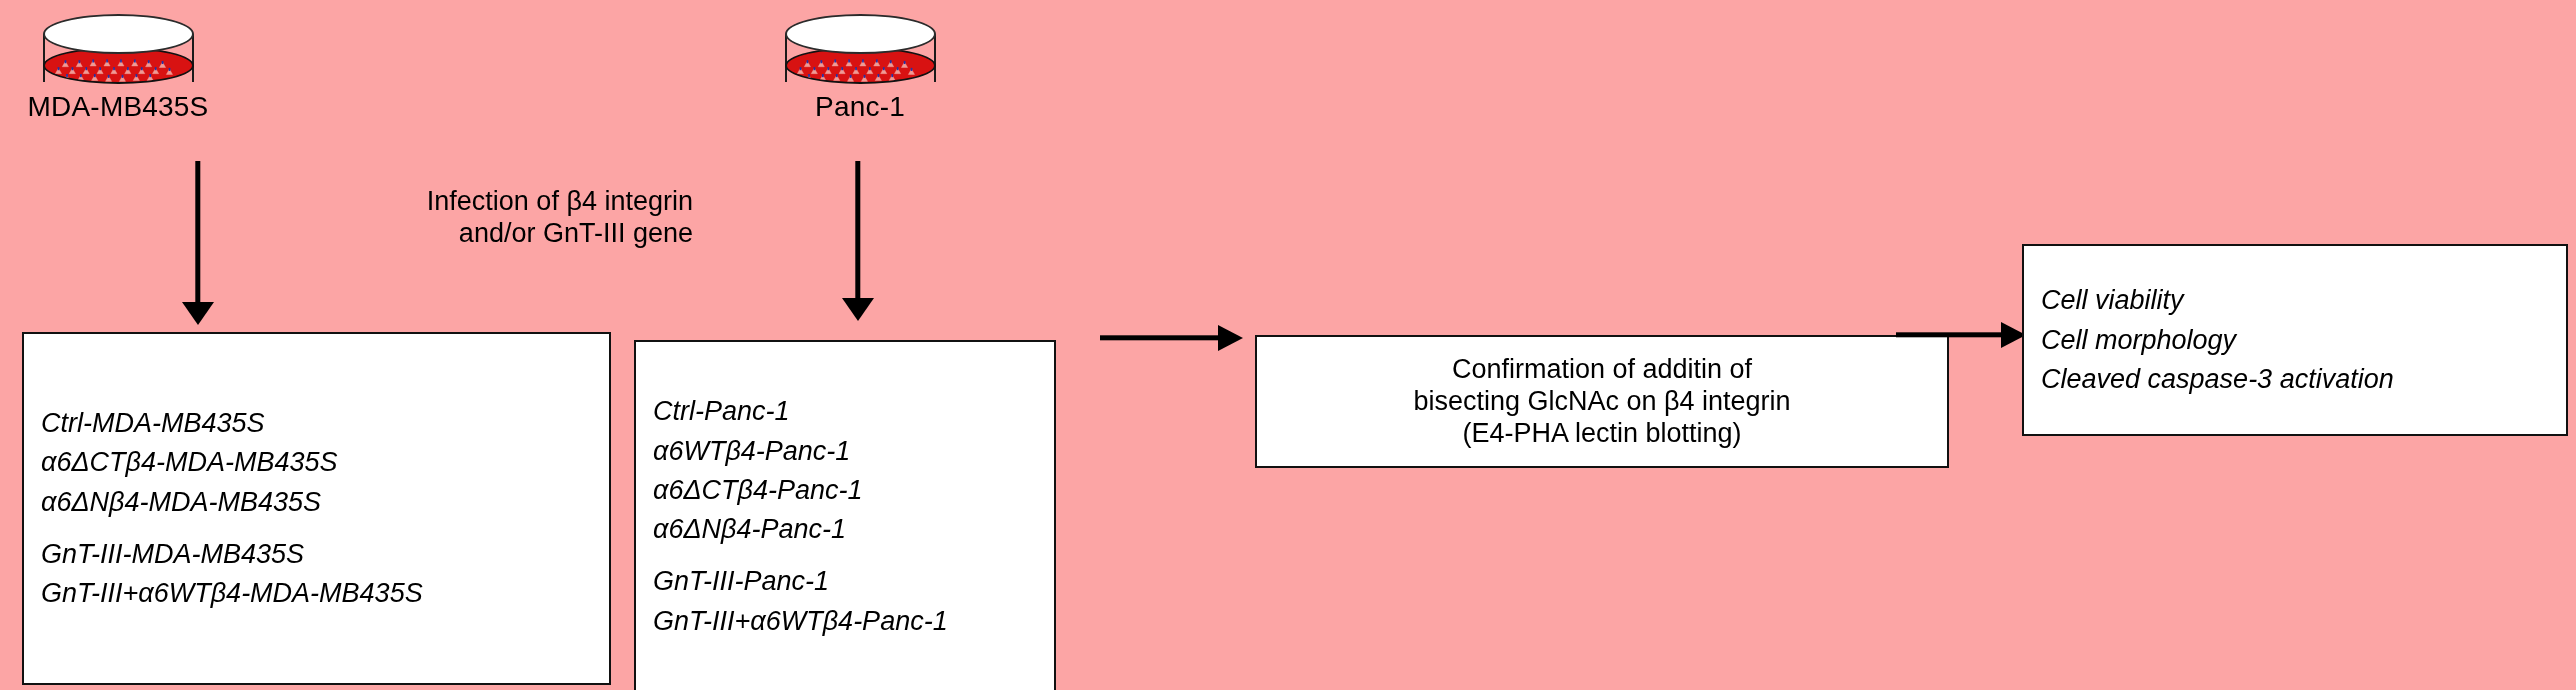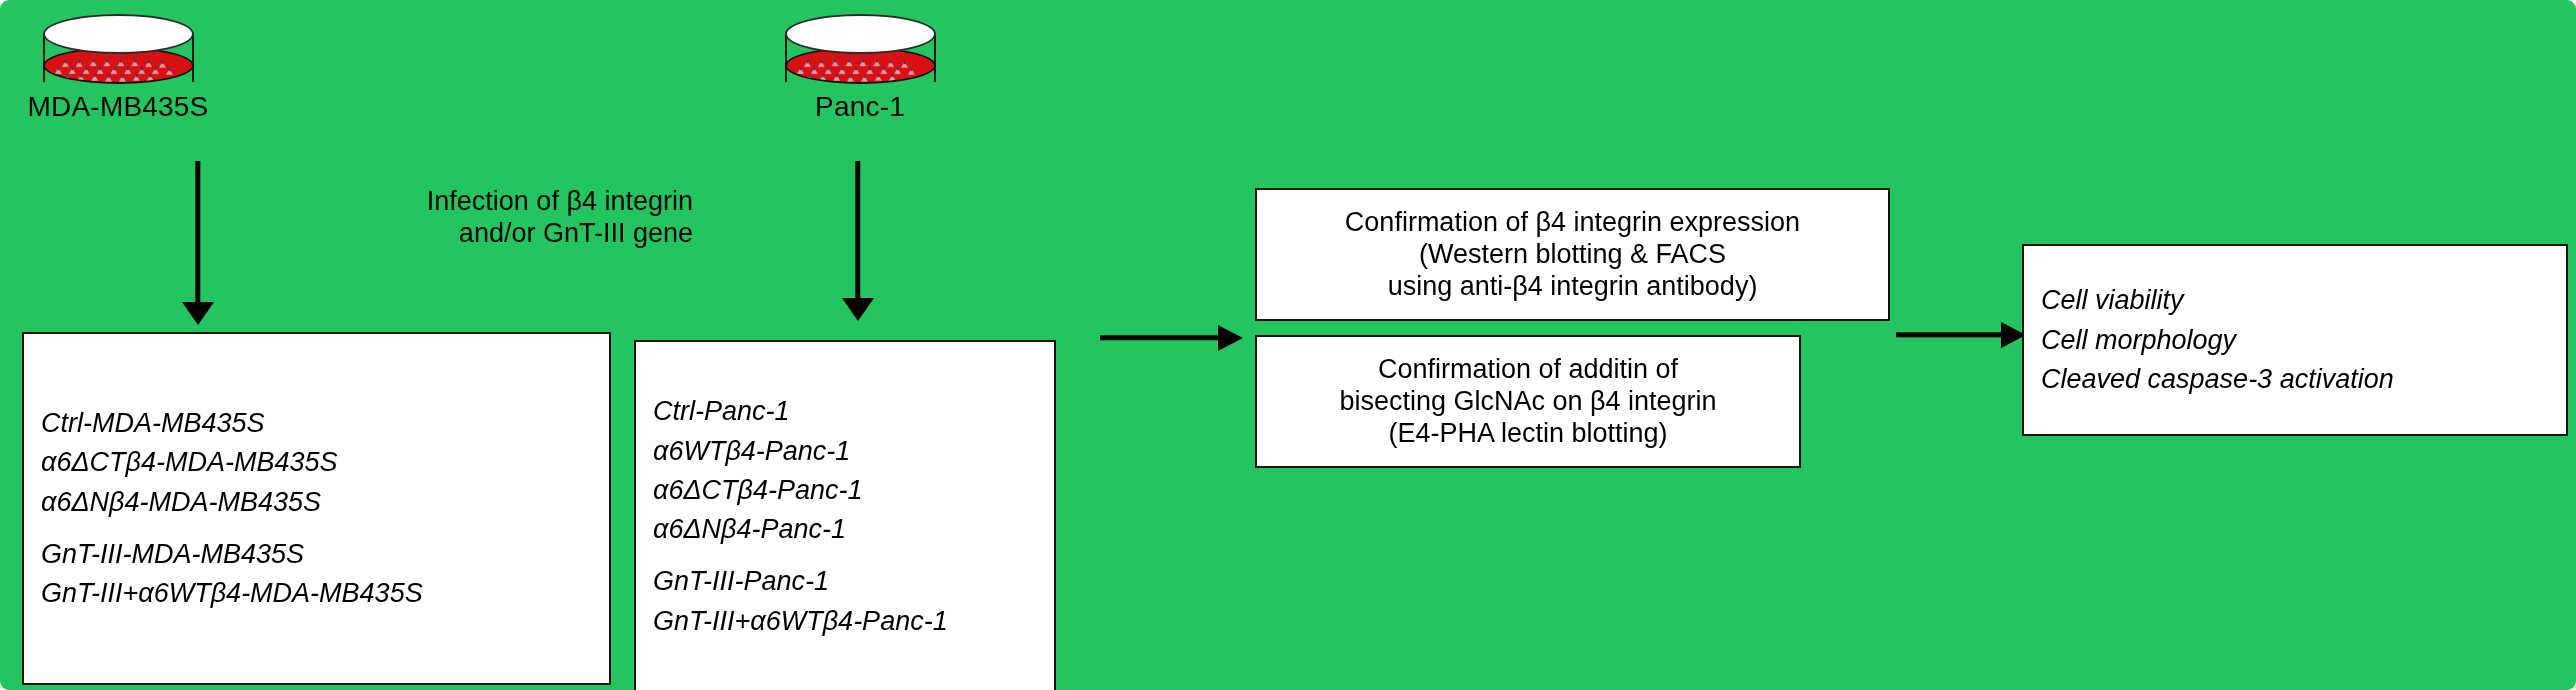--- a/index.html
+++ b/index.html
@@ -6,23 +6,22 @@
   html,body{margin:0;padding:0;background:#ffffff;}
   body{
     font-family:"Liberation Sans", sans-serif;
     color:#000000;
     -webkit-font-smoothing:antialiased;
   }
   #canvas{
     position:relative;
     width:2576px;
     height:690px;
-    background:#22c55e;
+    background:#fca5a5;
     overflow:hidden;
-    border-radius:9px;
   }
 
   
   .dish{position:absolute;}
   .dish-wall{
     position:absolute;
     left:0; top:20px;
     width:100%;
     height:48px;
     border-left:2.3px solid #1a1a1a;
@@ -348,29 +347,22 @@
       <div class="line list-line list-gap">GnT-III-Panc-1</div>
       <div class="line list-line">GnT-III+α6WTβ4-Panc-1</div>
     </div>
   </div>
 
   <div class="arrow-right" style="left:1100px; top:325px; width:143px; height:26px;">
     <div class="shaft" style="width:124px;"></div>
     <div class="head"></div>
   </div>
 
-  <div class="box" style="left:1255px; top:188px; width:635px; height:133px;">
-    <div class="box-lines">
-      <div class="line center-line">Confirmation of β4 integrin expression</div>
-      <div class="line center-line">(Western blotting &amp; FACS</div>
-      <div class="line center-line">using anti-β4 integrin antibody)</div>
-    </div>
-  </div>
-
-  <div class="box" style="left:1255px; top:335px; width:546px; height:133px;">
+
+  <div class="box" style="left:1255px; top:335px; width:694px; height:133px;">
     <div class="box-lines">
       <div class="line center-line">Confirmation of additin of</div>
       <div class="line center-line">bisecting GlcNAc on β4 integrin</div>
       <div class="line center-line">(E4-PHA lectin blotting)</div>
     </div>
   </div>
 
   <div class="arrow-right" style="left:1896px; top:322px; width:130px; height:26px;">
     <div class="shaft" style="width:111px;"></div>
     <div class="head"></div>

